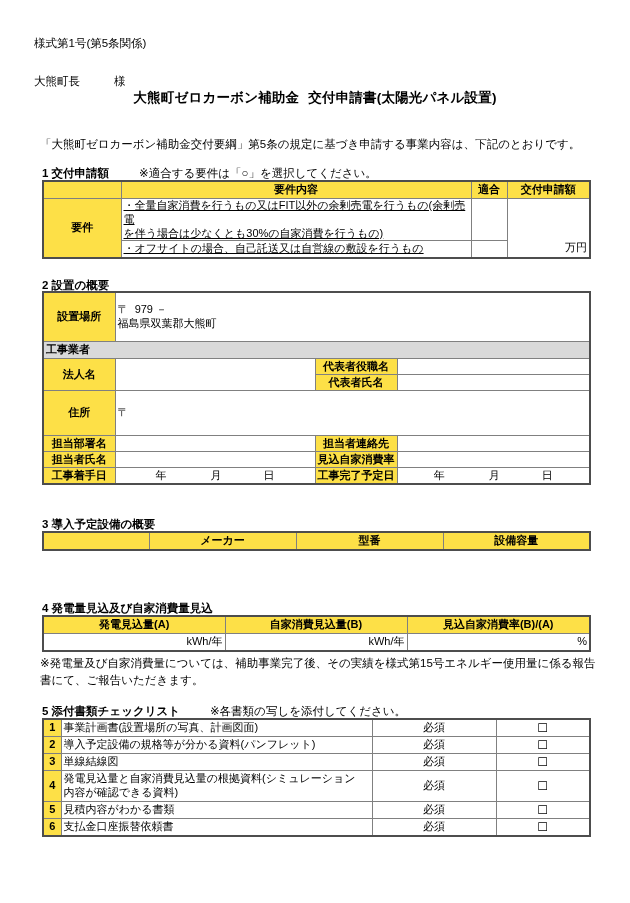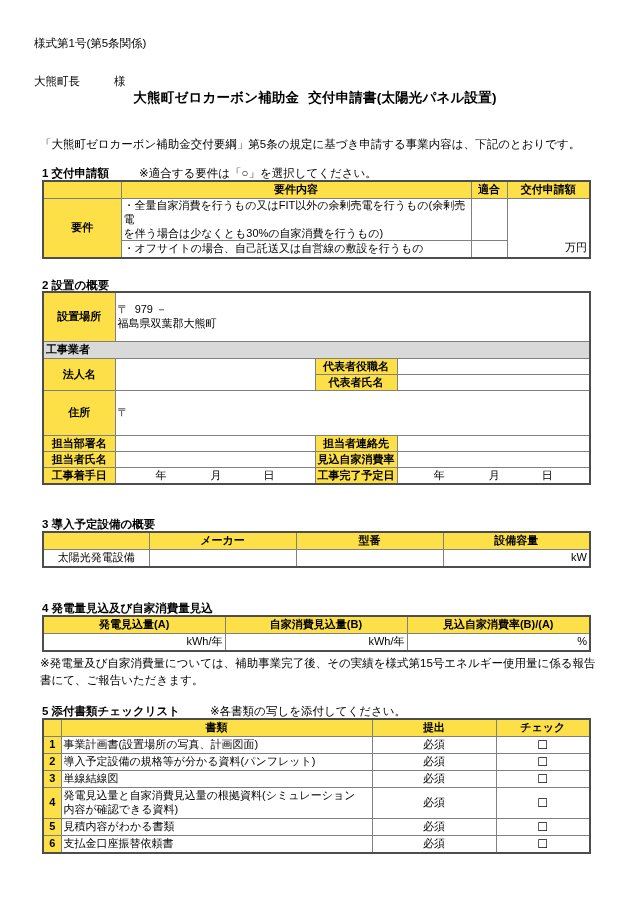--- a/index.html
+++ b/index.html
@@ -103,20 +103,21 @@
   .ctr { text-align: center; }
   .rgt { text-align: right; padding-right: 4px; }
   .lft { text-align: left; padding-left: 4px; }
   .vtop { vertical-align: top; }
 
   
   .req-text {
     text-align: left;
     padding: 1px 3px;
     line-height: 1.3;
+    text-decoration: underline;
   }
 
   
   .date-cell {
     position: relative;
     text-align: center;
     padding-right: 4px;
   }
   .date-cell .seg {
     display: inline-block;
@@ -271,28 +272,20 @@
       <col style="width:147px">
       <col style="width:147px">
     </colgroup>
     <tbody>
         <tr>
       <td class="hd" style="height:16px;"></td>
       <td class="hd">メーカー</td>
       <td class="hd">型番</td>
       <td class="hd">設備容量</td>
     </tr>
-    <tr>
-      <td class="ctr" style="height:16px;">太陽光発電設備</td>
-      <td></td>
-      <td></td>
-      <td class="rgt">
-        <span>kW</span>
-      </td>
-    </tr>
   </tbody>
     </table>
 
   <div class="sec-head" style="left:42px; top:601px;">4 発電量見込及び自家消費量見込</div>
 
   <table class="frm outer" style="left:42px; top:615px; width:547px;">
     <colgroup>
       <col style="width:182px">
       <col style="width:182px">
       <col style="width:183px">
@@ -327,26 +320,20 @@
   </div>
 
   <table class="frm outer" style="left:42px; top:718px; width:547px;">
     <colgroup>
       <col style="width:18px">
       <col style="width:311px">
       <col style="width:124px">
       <col style="width:94px">
     </colgroup>
     <tbody>
-        <tr>
-      <td class="hd" style="height:16px;"></td>
-      <td class="hd">書類</td>
-      <td class="hd">提出</td>
-      <td class="hd">チェック</td>
-    </tr>
     <tr>
       <td class="hd ctr" style="height:16px;">1</td>
       <td class="lft">事業計画書(設置場所の写真、計画図面)</td>
       <td class="ctr">必須</td>
       <td class="ctr chk">☐</td>
     </tr>
     <tr>
       <td class="hd ctr" style="height:16px;">2</td>
       <td class="lft">導入予定設備の規格等が分かる資料(パンフレット)</td>
       <td class="ctr">必須</td>

